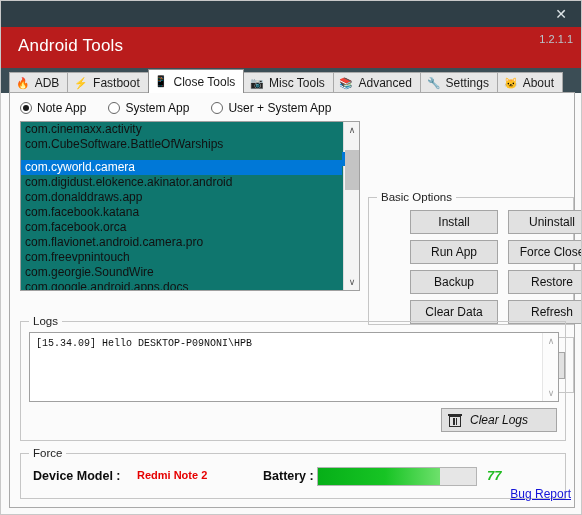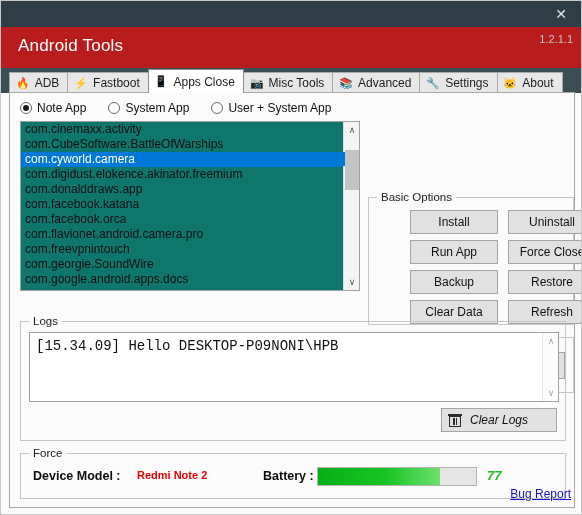--- a/index.html
+++ b/index.html
@@ -114,21 +114,21 @@
     box-sizing: border-box;
     overflow: hidden;
   }
   .list-items { position: absolute; left: 0; top: 0; right: 17px; top: 0; }
   .list-item {
     height: 15px; line-height: 15px;
     padding-left: 4px;
     font-size: 12px; color: #111;
     white-space: nowrap; overflow: hidden;
   }
-  .list-item.selected { background: #0078d7; color: #fff; }
+  .list-item.selected { background: #0078d7; color: #fff; margin-top: 8px; }
 
   .vscroll {
     position: absolute; right: 0; top: 0;
     width: 16px; height: 100%;
     background: #f4f4f4;
     border-left: 1px solid #dcdcdc;
     box-sizing: border-box;
   }
   .vscroll .arrow {
     position: absolute; left: 0; width: 16px; height: 16px;
@@ -191,21 +191,21 @@
     position: absolute; left: 8px; top: 10px;
     width: 530px; height: 70px;
     background: #fff;
     border: 1px solid #a0a0a0;
     box-sizing: border-box;
     overflow: hidden;
   }
   .logtext {
     padding: 5px 6px;
     font-family: "Liberation Mono", "DejaVu Sans Mono", monospace;
-    font-size: 14px; color: #111;
+    font-size: 10px; color: #111;
     white-space: pre;
   }
   .logscroll {
     position: absolute; right: 0; top: 0;
     width: 16px; height: 100%;
     background: #fcfcfc;
     border-left: 1px solid #e6e6e6;
     box-sizing: border-box;
   }
   .logscroll .arrow {
@@ -302,21 +302,21 @@
         <div class="tab">
           <span class="tico">🔥</span>
           <span>ADB</span>
         </div>
         <div class="tab">
           <span class="tico">⚡</span>
           <span>Fastboot</span>
         </div>
         <div class="tab active">
           <span class="tico">📱</span>
-          <span>Apps Close</span>
+          <span>Close Tools</span>
         </div>
         <div class="tab">
           <span class="tico">📷</span>
           <span>Misc Tools</span>
         </div>
         <div class="tab">
           <span class="tico">📚</span>
           <span>Advanced</span>
         </div>
         <div class="tab">
@@ -345,21 +345,21 @@
           <span class="rdot"></span>
           <span>User  + System App</span>
         </div>
       </div>
 
     <div class="listbox">
       <div class="list-items" id="list-host">
           <div class="list-item">com.cinemaxx.activity</div>
           <div class="list-item">com.CubeSoftware.BattleOfWarships</div>
           <div class="list-item selected">com.cyworld.camera</div>
-          <div class="list-item">com.digidust.elokence.akinator.freemium</div>
+          <div class="list-item">com.digidust.elokence.akinator.android</div>
           <div class="list-item">com.donalddraws.app</div>
           <div class="list-item">com.facebook.katana</div>
           <div class="list-item">com.facebook.orca</div>
           <div class="list-item">com.flavionet.android.camera.pro</div>
           <div class="list-item">com.freevpnintouch</div>
           <div class="list-item">com.georgie.SoundWire</div>
           <div class="list-item">com.google.android.apps.docs</div>
         </div>
       <div class="vscroll">
         <div class="arrow up">∧</div>

